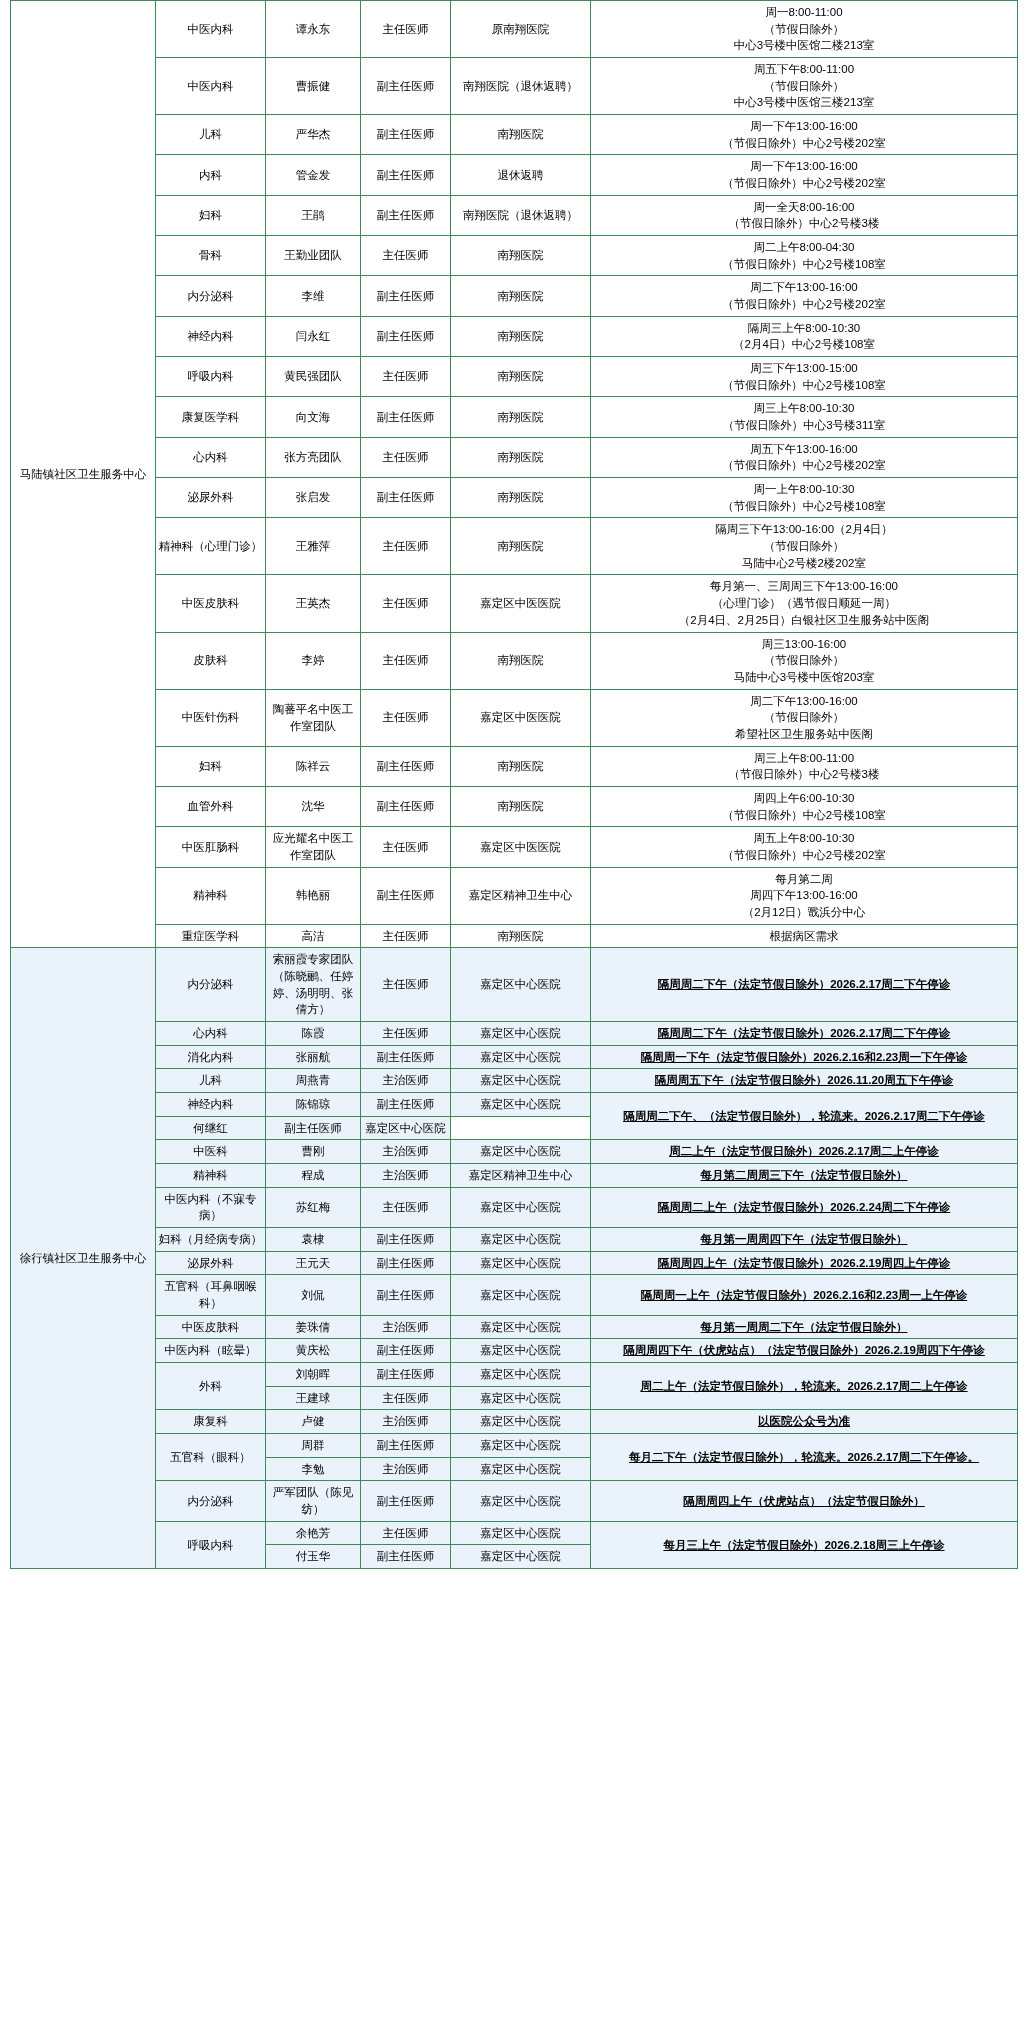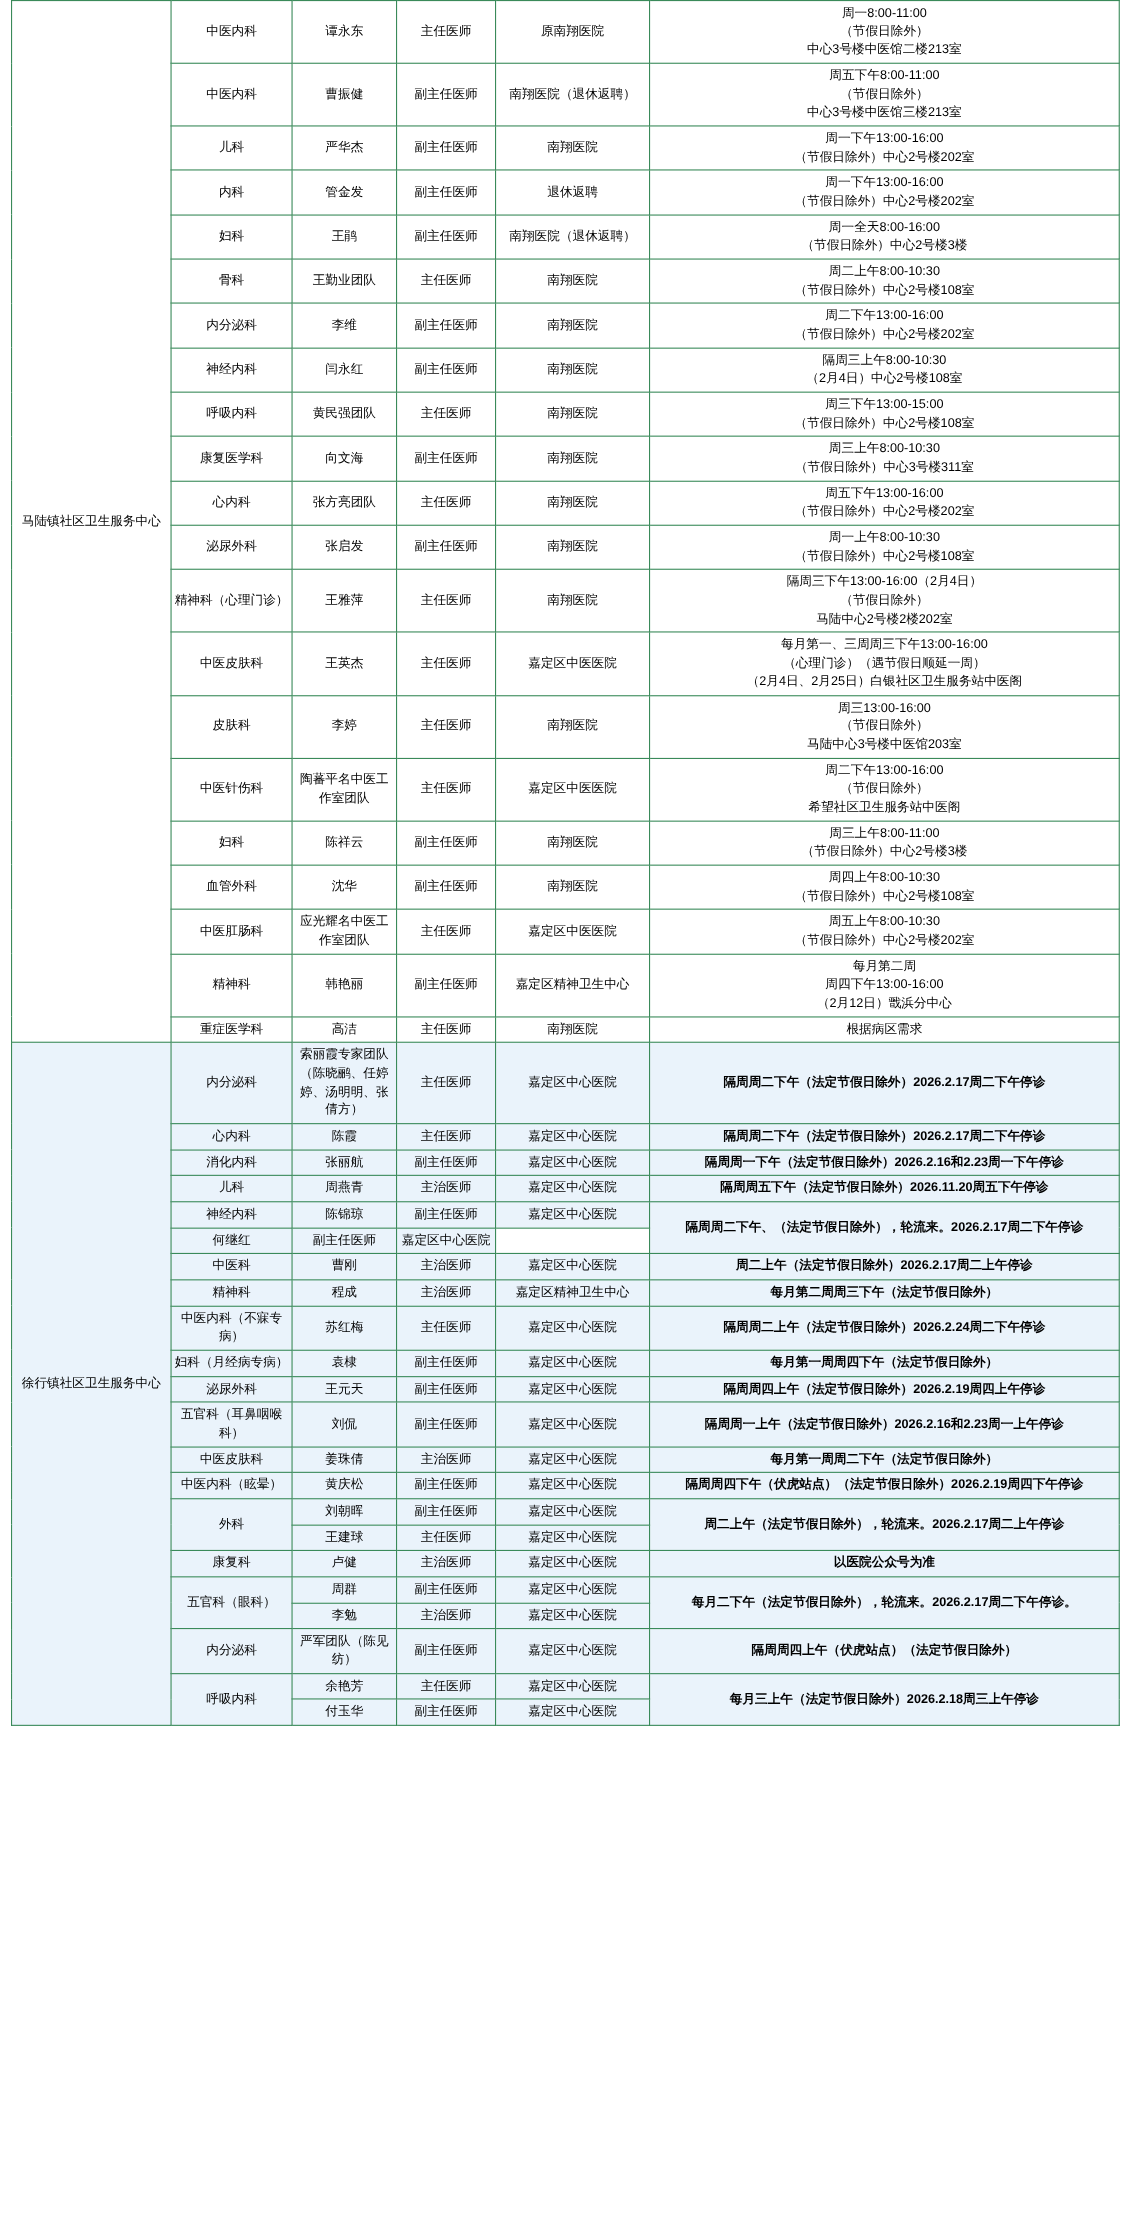--- a/index.html
+++ b/index.html
@@ -41,21 +41,21 @@
 
   td.center-name {
     font-weight: normal;
     font-size: 12px;
   }
   td.time {
     padding: 3px 6px;
   }
   .block-a td { background: #ffffff; }
   .block-b td { background: #eaf3fb; }
-  .block-b td.time { font-weight: bold; }
+  .block-b td.time { font-weight: bold; text-decoration: underline; }
   .nowrap-line { display: block; }
 </style>
 </head>
 <body>
 
 <div id="sheet">
   <table class="schedule">
     <colgroup>
       <col class="c-center">
       <col class="c-dept">
@@ -167,21 +167,21 @@
           <td>
             <span class="nowrap-line">王勤业团队</span>
           </td>
           <td>
             <span class="nowrap-line">主任医师</span>
           </td>
           <td>
             <span class="nowrap-line">南翔医院</span>
           </td>
           <td class="time">
-            <span class="nowrap-line">周二上午8:00-10:30</span>
+            <span class="nowrap-line">周二上午8:00-04:30</span>
             <span class="nowrap-line">（节假日除外）中心2号楼108室</span>
           </td>
         </tr>
         <tr class="block-a">
           <td>
             <span class="nowrap-line">内分泌科</span>
           </td>
           <td>
             <span class="nowrap-line">李维</span>
           </td>
@@ -387,21 +387,21 @@
           <td>
             <span class="nowrap-line">沈华</span>
           </td>
           <td>
             <span class="nowrap-line">副主任医师</span>
           </td>
           <td>
             <span class="nowrap-line">南翔医院</span>
           </td>
           <td class="time">
-            <span class="nowrap-line">周四上午8:00-10:30</span>
+            <span class="nowrap-line">周四上午6:00-10:30</span>
             <span class="nowrap-line">（节假日除外）中心2号楼108室</span>
           </td>
         </tr>
         <tr class="block-a">
           <td>
             <span class="nowrap-line">中医肛肠科</span>
           </td>
           <td>
             <span class="nowrap-line">应光耀名中医工作室团队</span>
           </td>

